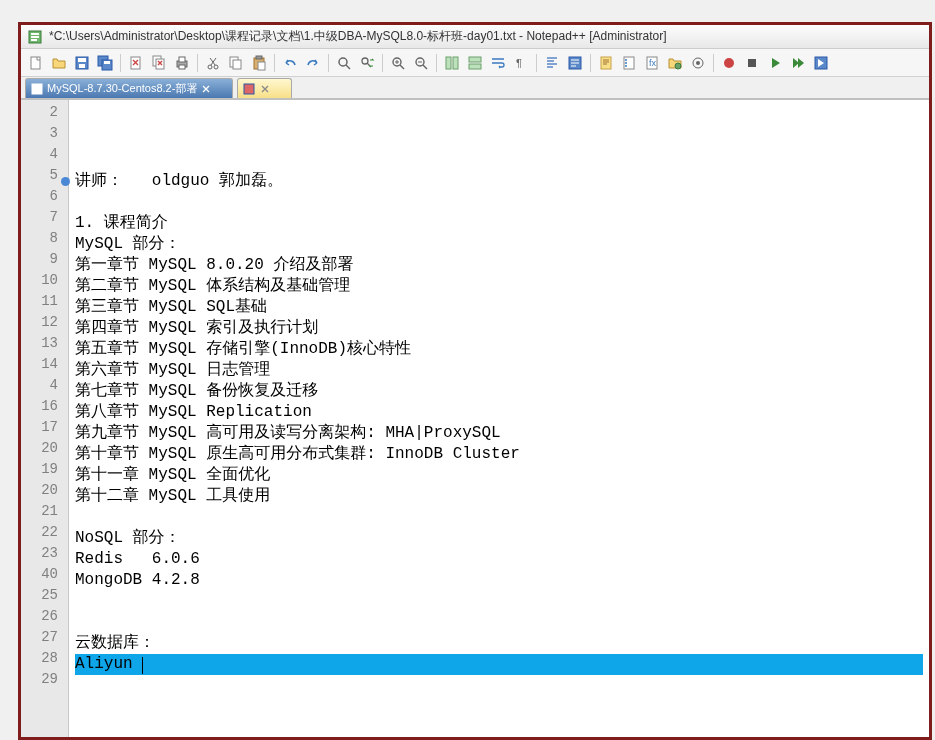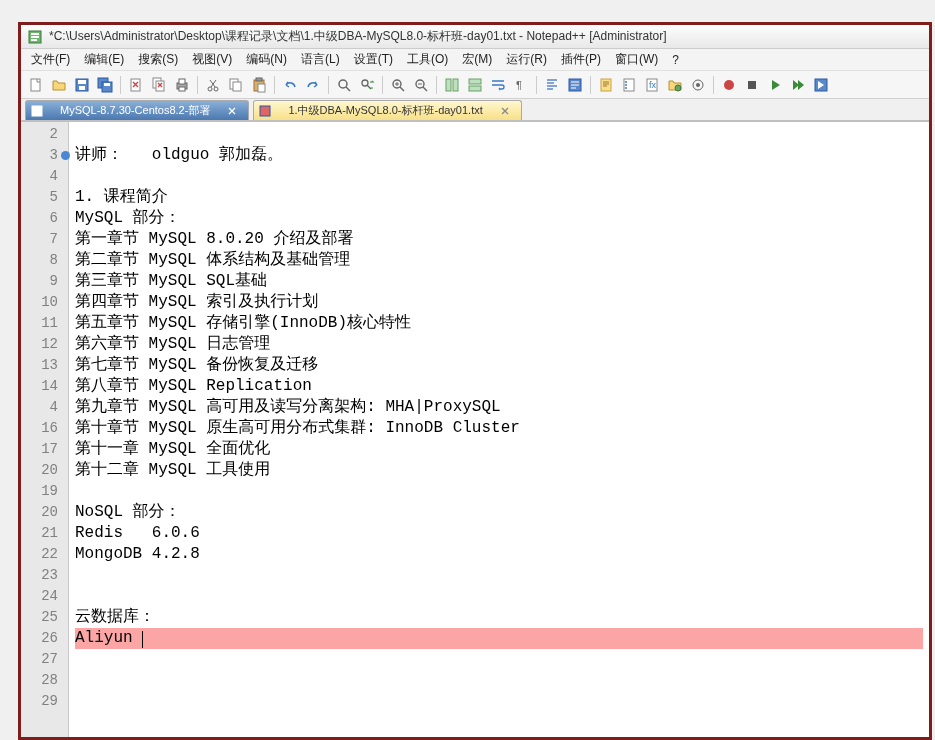--- a/index.html
+++ b/index.html
@@ -77,24 +77,24 @@
   height: 22px;
   background: #f0f0f0;
   border-bottom: 1px solid #c0c0c0;
   display: flex;
   align-items: flex-end;
   padding: 0 4px;
   gap: 4px;
 }
 .tab {
   height: 20px;
-  padding: 0 10px 0 4px;
+  padding: 0 20px 0 4px;
   display: flex;
   align-items: center;
-  gap: 16px;
+  gap: 3px;
   font-size: 11px;
   border: 1px solid #aaa;
   border-bottom: none;
   border-radius: 3px 3px 0 0;
   cursor: pointer;
 }
 .tab.inactive {
   background: linear-gradient(#8ab0d8, #4a78b0);
   color: #fff;
 }
@@ -135,27 +135,28 @@
 }
 .editor {
   flex: 1;
   padding: 2px 6px;
   font-family: "Consolas", "Courier New", "SimSun", monospace;
   font-size: 16px;
   line-height: 21px;
   color: #000;
   white-space: pre;
   position: relative;
+  margin-top: 48px;
 }
 .code-line {
   height: 21px;
   position: relative;
 }
 .code-line.current {
-  background: #fca5a5;
+  background: #0ea5e9;
 }
 .bookmark {
   position: absolute;
   left: -14px;
   top: 6px;
   width: 9px; height: 9px;
   border-radius: 50%;
   background: #4a88d6;
 }
 .cursor {
@@ -178,35 +179,20 @@
       <svg width="14" height="14" viewBox="0 0 14 14">
           <rect x="1" y="1" width="12" height="12" fill="#6db86d" stroke="#3a7a3a"></rect>
           <rect x="3" y="3" width="8" height="2" fill="#fff"></rect>
           <rect x="3" y="6" width="8" height="2" fill="#fff"></rect>
           <rect x="3" y="9" width="6" height="2" fill="#fff"></rect>
         </svg>
     </span>
     <span class="titlebar-text">*C:\Users\Administrator\Desktop\课程记录\文档\1.中级DBA-MySQL8.0-标杆班-day01.txt - Notepad++ [Administrator]</span>
   </div>
 
-  <div class="menubar" id="menubar">
-      <span class="menu-item">文件(F)</span>
-      <span class="menu-item">编辑(E)</span>
-      <span class="menu-item">搜索(S)</span>
-      <span class="menu-item">视图(V)</span>
-      <span class="menu-item">编码(N)</span>
-      <span class="menu-item">语言(L)</span>
-      <span class="menu-item">设置(T)</span>
-      <span class="menu-item">工具(O)</span>
-      <span class="menu-item">宏(M)</span>
-      <span class="menu-item">运行(R)</span>
-      <span class="menu-item">插件(P)</span>
-      <span class="menu-item">窗口(W)</span>
-      <span class="menu-item">?</span>
-    </div>
 
   <div class="toolbar">
     <span class="tb-btn">
         <svg width="16" height="16" viewBox="0 0 16 16">
           <rect x="3" y="2" width="9" height="12" fill="#fff" stroke="#888"></rect>
           <path d="M9 2v3h3" fill="none" stroke="#888"></path>
         </svg>
       </span>
     <span class="tb-btn">
         <svg width="16" height="16" viewBox="0 0 16 16">
@@ -420,21 +406,20 @@
             <path d="M2 2l6 6M8 2l-6 6" stroke="#fff" stroke-width="1.3"></path>
           </svg>
         </span>
       </div>
       <div class="tab active">
         <span class="tab-icon">
           <svg width="12" height="12" viewBox="0 0 12 12">
             <rect x="1" y="1" width="10" height="10" fill="#d66" stroke="#2a58a8"></rect>
           </svg>
         </span>
-        <span>1.中级DBA-MySQL8.0-标杆班-day01.txt</span>
         <span class="tab-close">
           <svg width="10" height="10" viewBox="0 0 10 10">
             <path d="M2 2l6 6M8 2l-6 6" stroke="#888" stroke-width="1.3"></path>
           </svg>
         </span>
       </div>
     </div>
 
   <div class="editor-container">
     <div class="gutter" id="gutter">
@@ -453,21 +438,21 @@
         <div class="gutter-line">14</div>
         <div class="gutter-line">4</div>
         <div class="gutter-line">16</div>
         <div class="gutter-line">17</div>
         <div class="gutter-line">20</div>
         <div class="gutter-line">19</div>
         <div class="gutter-line">20</div>
         <div class="gutter-line">21</div>
         <div class="gutter-line">22</div>
         <div class="gutter-line">23</div>
-        <div class="gutter-line">24</div>
+        <div class="gutter-line">40</div>
         <div class="gutter-line">25</div>
         <div class="gutter-line">26</div>
         <div class="gutter-line">27</div>
         <div class="gutter-line">28</div>
         <div class="gutter-line">29</div>
       </div>
     <div class="editor" id="editor"><div class="code-line"></div><div class="code-line">讲师：   oldguo 郭加磊。<span class="bookmark"></span></div><div class="code-line"></div><div class="code-line">1. 课程简介</div><div class="code-line">MySQL 部分：</div><div class="code-line">第一章节 MySQL 8.0.20 介绍及部署</div><div class="code-line">第二章节 MySQL 体系结构及基础管理</div><div class="code-line">第三章节 MySQL SQL基础</div><div class="code-line">第四章节 MySQL 索引及执行计划</div><div class="code-line">第五章节 MySQL 存储引擎(InnoDB)核心特性</div><div class="code-line">第六章节 MySQL 日志管理</div><div class="code-line">第七章节 MySQL 备份恢复及迁移</div><div class="code-line">第八章节 MySQL Replication</div><div class="code-line">第九章节 MySQL 高可用及读写分离架构: MHA|ProxySQL</div><div class="code-line">第十章节 MySQL 原生高可用分布式集群: InnoDB Cluster</div><div class="code-line">第十一章 MySQL 全面优化</div><div class="code-line">第十二章 MySQL 工具使用</div><div class="code-line"></div><div class="code-line">NoSQL 部分：</div><div class="code-line">Redis   6.0.6</div><div class="code-line">MongoDB 4.2.8</div><div class="code-line"></div><div class="code-line"></div><div class="code-line">云数据库：</div><div class="code-line current">Aliyun <span class="cursor"></span></div><div class="code-line"></div><div class="code-line"></div><div class="code-line"></div></div>
   </div>
 
 </div>

